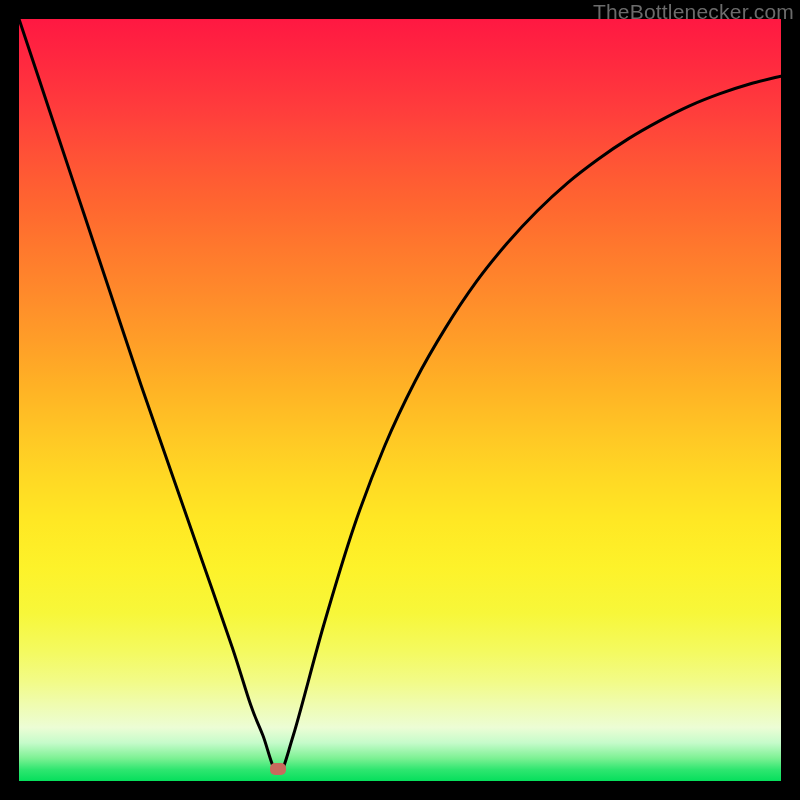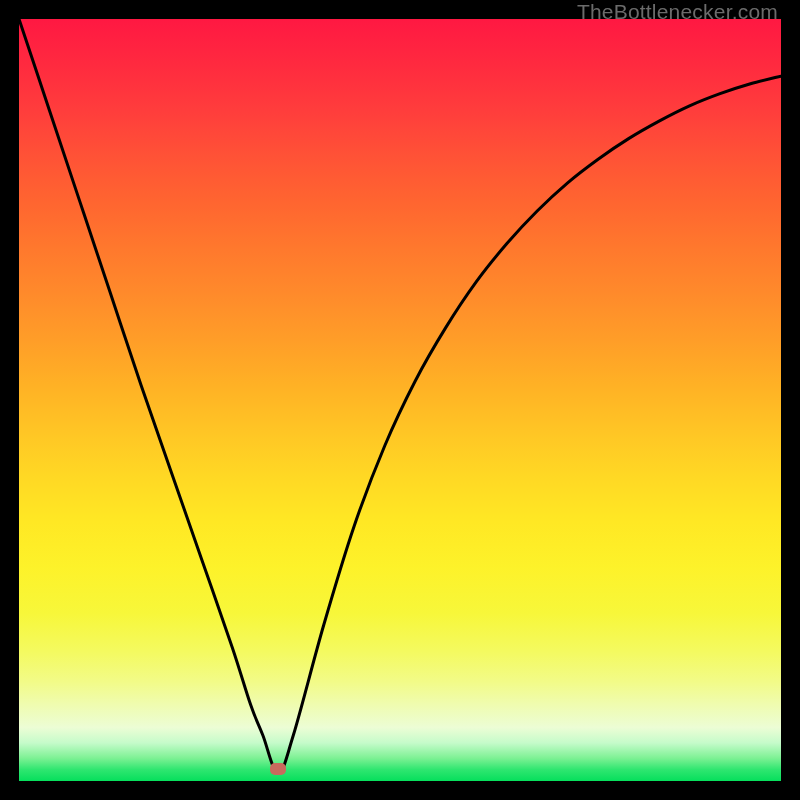--- a/index.html
+++ b/index.html
@@ -56,21 +56,21 @@
     position: absolute;
     width: 16px;
     height: 12px;
     border-radius: 5px;
     background: #c96a5d;
     transform: translate(-50%, -50%);
   }
   .watermark {
     position: absolute;
     top: 0px;
-    right: 22px;
+    right: 6px;
     color: #6b6b6b;
     font-size: 21px;
     letter-spacing: 0.2px;
     font-weight: 500;
   }
 </style>
 </head>
 <body>
 
 <div class="watermark">TheBottlenecker.com</div>

